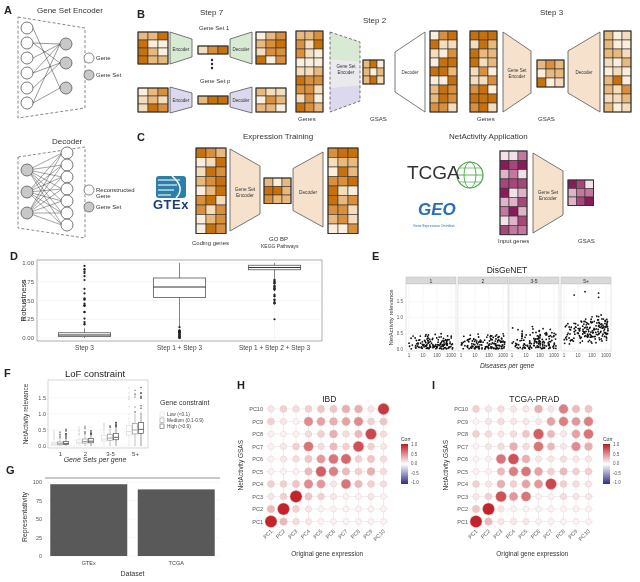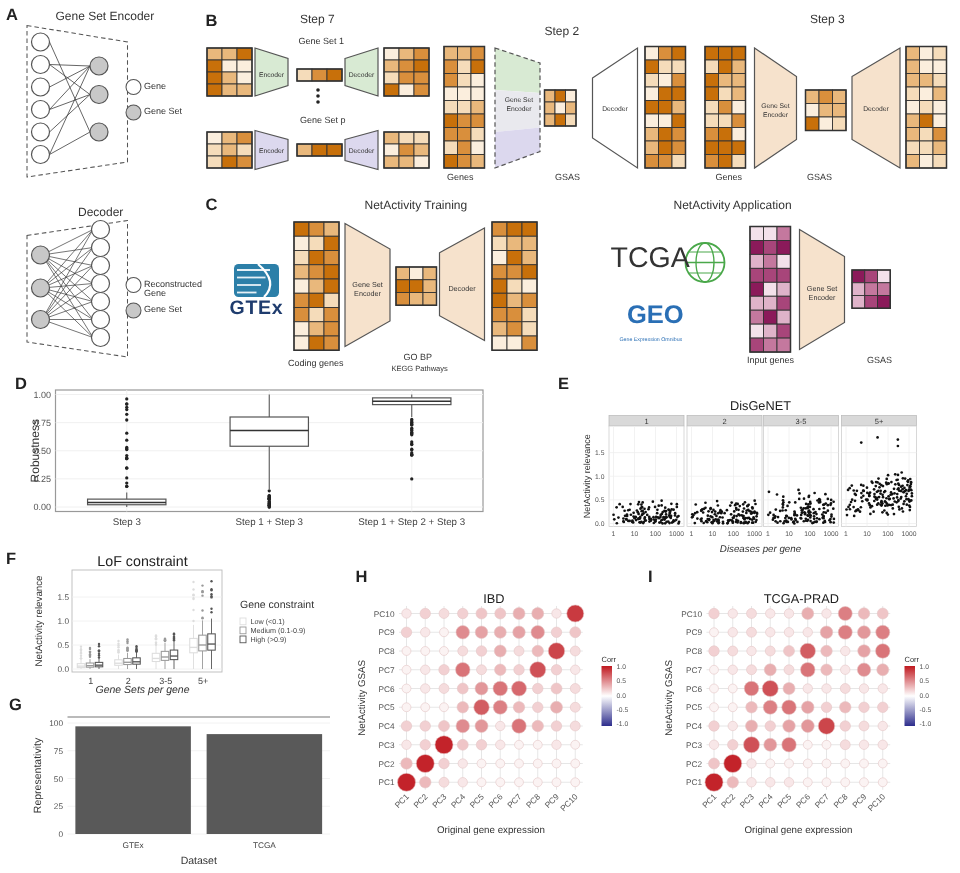--- a/index.html
+++ b/index.html
@@ -319,21 +319,21 @@
     </g>
   </svg>
 <div class="lbl" style="left:199px;top:25px">Gene Set 1</div>
 <div class="lbl" style="left:200px;top:78px">Gene Set p</div>
 <div class="lbl" style="left:298px;top:116px">Genes</div>
 <div class="lbl" style="left:370px;top:116px">GSAS</div>
 <div class="lbl" style="left:477px;top:116px">Genes</div>
 <div class="lbl" style="left:538px;top:116px">GSAS</div>
 
 <div class="panel-letter" style="left:137px;top:131px">C</div>
-<div class="stitle" style="left:243px;top:132px">NetActivity Training</div>
+<div class="stitle" style="left:243px;top:132px">Expression Training</div>
 <div class="stitle" style="left:449px;top:132px">NetActivity Application</div>
 <svg id="panelC" style="left:0;top:0" width="640" height="250">
     <rect x="156" y="176" width="30" height="22" rx="3" fill="#2c7fa8"></rect>
     <line x1="158" y1="180" x2="180" y2="180" stroke="#e6f0f6" stroke-width="1.2"></line>
     <line x1="158" y1="185" x2="177" y2="185" stroke="#e6f0f6" stroke-width="1.2"></line>
     <line x1="158" y1="190" x2="174" y2="190" stroke="#e6f0f6" stroke-width="1.2"></line>
     <line x1="158" y1="195" x2="171" y2="195" stroke="#e6f0f6" stroke-width="1.2"></line>
     <path d="M172,176 Q186,188 176,198" fill="none" stroke="#fff" stroke-width="1.5"></path>
     <g>
       <rect x="196" y="148" width="10" height="9.5" fill="#c8700a" stroke="#333" stroke-width="0.6"></rect>
@@ -458,21 +458,21 @@
       <rect x="576.5" y="188.5" width="8.5" height="8.5" fill="#c4789e" stroke="#333" stroke-width="0.6"></rect>
       <rect x="585" y="188.5" width="8.5" height="8.5" fill="#c4789e" stroke="#333" stroke-width="0.6"></rect>
       <rect x="568" y="197" width="8.5" height="8.5" fill="#dfb3c9" stroke="#333" stroke-width="0.6"></rect>
       <rect x="576.5" y="197" width="8.5" height="8.5" fill="#a8457a" stroke="#333" stroke-width="0.6"></rect>
       <rect x="585" y="197" width="8.5" height="8.5" fill="#8b1a5a" stroke="#333" stroke-width="0.6"></rect>
       <rect x="568" y="180" width="25.5" height="25.5" fill="none" stroke="#333" stroke-width="1"></rect>
     </g>
   </svg>
 <div style="position:absolute;left:153px;top:197px;font-size:13px;color:#1f3c6e;font-weight:bold;letter-spacing:0.5px">GTEx</div>
 <div style="position:absolute;left:407px;top:162px;font-size:19px;color:#333">TCGA</div>
-<div style="position:absolute;left:418px;top:200px;font-size:17px;font-weight:bold;color:#2a6fb5;">GEO</div>
+<div style="position:absolute;left:418px;top:200px;font-size:17px;font-weight:bold;color:#2a6fb5;font-style:italic">GEO</div>
 <div style="position:absolute;left:413px;top:224px;font-size:3.5px;color:#2a6fb5">Gene Expression Omnibus</div>
 <div class="lbl" style="left:192px;top:240px">Coding genes</div>
 <div class="lbl" style="left:269px;top:236px">GO BP</div>
 <div class="lbl" style="left:261px;top:243px;font-size:5px">KEGG Pathways</div>
 <div class="lbl" style="left:498px;top:238px">Input genes</div>
 <div class="lbl" style="left:578px;top:238px">GSAS</div>
 
 <div class="panel-letter" style="left:10px;top:250px">D</div>
 <svg id="panelD" style="left:0;top:245px" width="340" height="115">
     <rect x="37" y="15" width="285" height="81" fill="#fff" stroke="#999" stroke-width="0.8"></rect>

